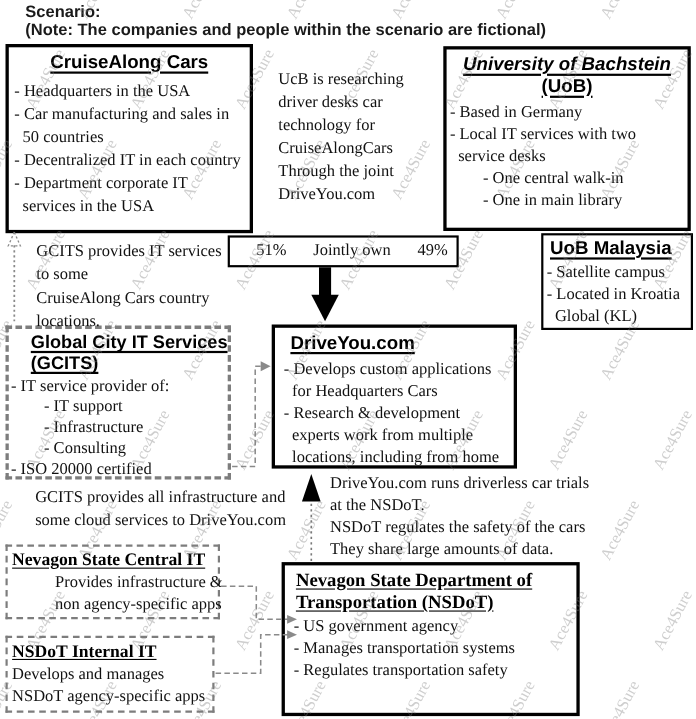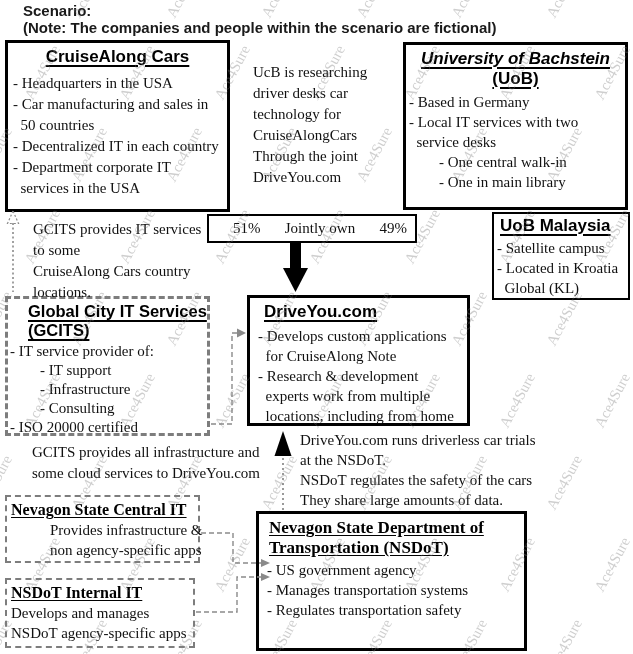--- a/index.html
+++ b/index.html
@@ -118,21 +118,21 @@
         <div class="ln">        - Infrastructure</div>
         <div class="ln">        - Consulting</div>
         <div class="ln">- ISO 20000 certified</div>
       </div>
   </div>
 
   <div class="box solid3" style="left:247px; top:295px; width:223px; height:131px;">
     <div class="t-sans" style="margin:4px 0 0 14px;">DriveYou.com</div>
     <div class="lines" style="padding:4px 0 0 8px;">
         <div class="ln">- Develops custom applications</div>
-        <div class="ln">  for CruiseAlong Note</div>
+        <div class="ln">  for Headquarters Cars</div>
         <div class="ln">- Research &amp; development</div>
         <div class="ln">  experts work from multiple</div>
         <div class="ln">  locations, including from home</div>
       </div>
   </div>
 
   <div class="note" style="left:32px; top:442px; width:285px;">
     <div class="lines lh21">
         <div class="ln">GCITS provides all infrastructure and</div>
         <div class="ln">some cloud services to DriveYou.com</div>

